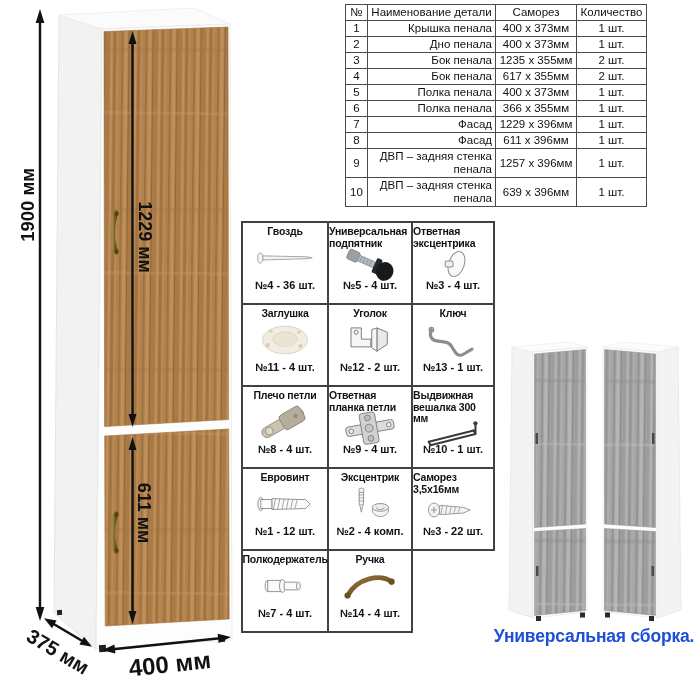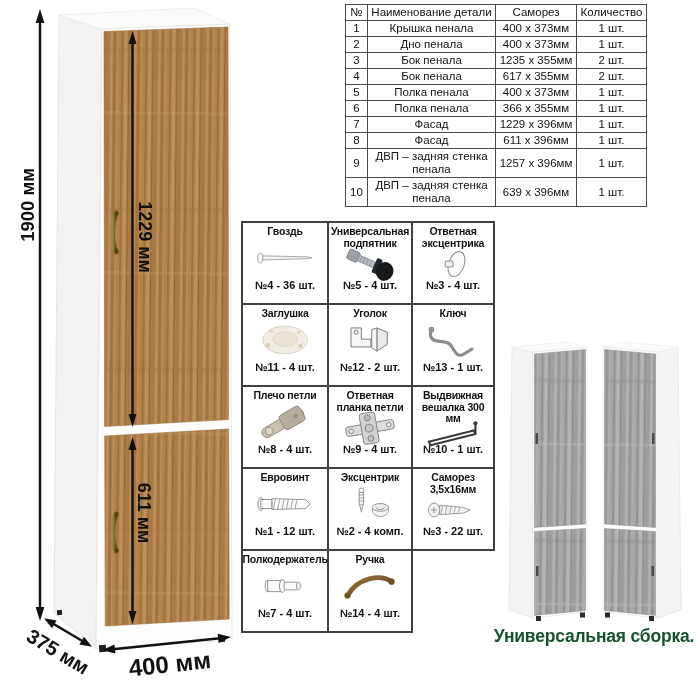--- a/index.html
+++ b/index.html
@@ -5,41 +5,41 @@
   html,body{margin:0;padding:0;background:#fff;}
   body{width:700px;height:683px;position:relative;overflow:hidden;
        font-family:"Liberation Sans","DejaVu Sans",sans-serif;color:#111;}
   .abs{position:absolute;}
 
   
   #parts-table{left:345px;top:4px;width:301px;border-collapse:collapse;table-layout:fixed;
                font-size:11.5px;line-height:13px;}
   #parts-table th,#parts-table td{border:1px solid #4a4a4a;padding:1px 3px;text-align:center;
                vertical-align:middle;font-weight:normal;overflow:hidden;}
-  #parts-table td.al{text-align:center;}
+  #parts-table td.al{text-align:right;}
 
   
   #hw-table{left:241px;top:221px;width:252px;border-collapse:collapse;table-layout:fixed;}
   #hw-table td{border:2px solid #414141;padding:0;vertical-align:top;height:80px;}
   #hw-table td.hw-empty{border:none;background:transparent;}
   .hw-inner{display:flex;flex-direction:column;align-items:center;justify-content:space-between;
             height:80px;width:100%;}
-  .hw-label{font-size:10.5px;font-weight:bold;text-align:center;line-height:11.5px;
+  .hw-label{font-size:10.5px;font-weight:bold;line-height:11.5px;
             padding-top:3px;letter-spacing:-0.2px;}
   .hw-icon{flex:1;display:flex;align-items:center;justify-content:center;min-height:0;}
   .hw-icon svg{max-height:38px;}
   .hw-count{font-size:11px;font-weight:bold;padding-bottom:12px;white-space:nowrap;}
 
   
   #main-figure{left:0;top:0;}
   #mini-figure{left:492px;top:332px;}
   svg text{font-family:"Liberation Sans","DejaVu Sans",sans-serif;font-weight:bold;fill:#111;}
 
   #assembly-caption{left:490px;top:626px;width:208px;text-align:center;
-                    font-size:17.5px;font-weight:bold;letter-spacing:-0.2px;color:#14532d;}
+                    font-size:17.5px;font-weight:bold;letter-spacing:-0.2px;color:#1d4ed8;}
 </style>
 </head>
 <body>
 
 <svg id="main-figure" class="abs" width="245" height="683" viewBox="0 0 245 683">
   <defs>
     <pattern id="oakp" width="24" height="160" patternUnits="userSpaceOnUse" patternTransform="rotate(0.6)">
       <rect width="24" height="160" fill="#b2824c"></rect>
       <rect x="2" width="1.6" height="160" fill="#9b6f3e"></rect>
       <rect x="5" width="3" height="160" fill="#c09058"></rect>

